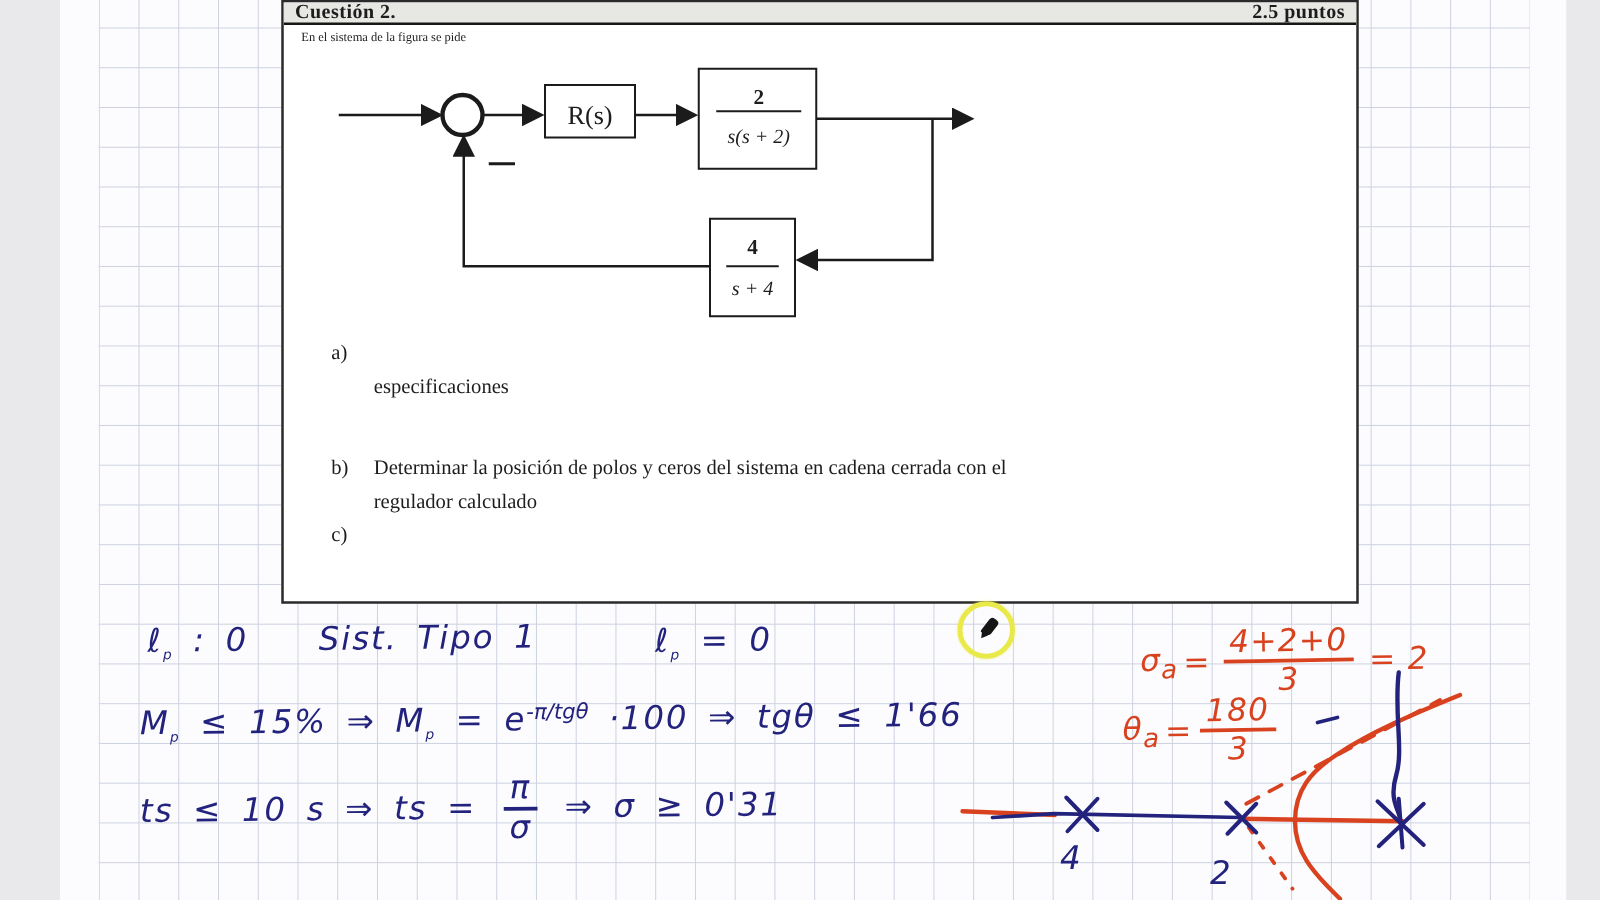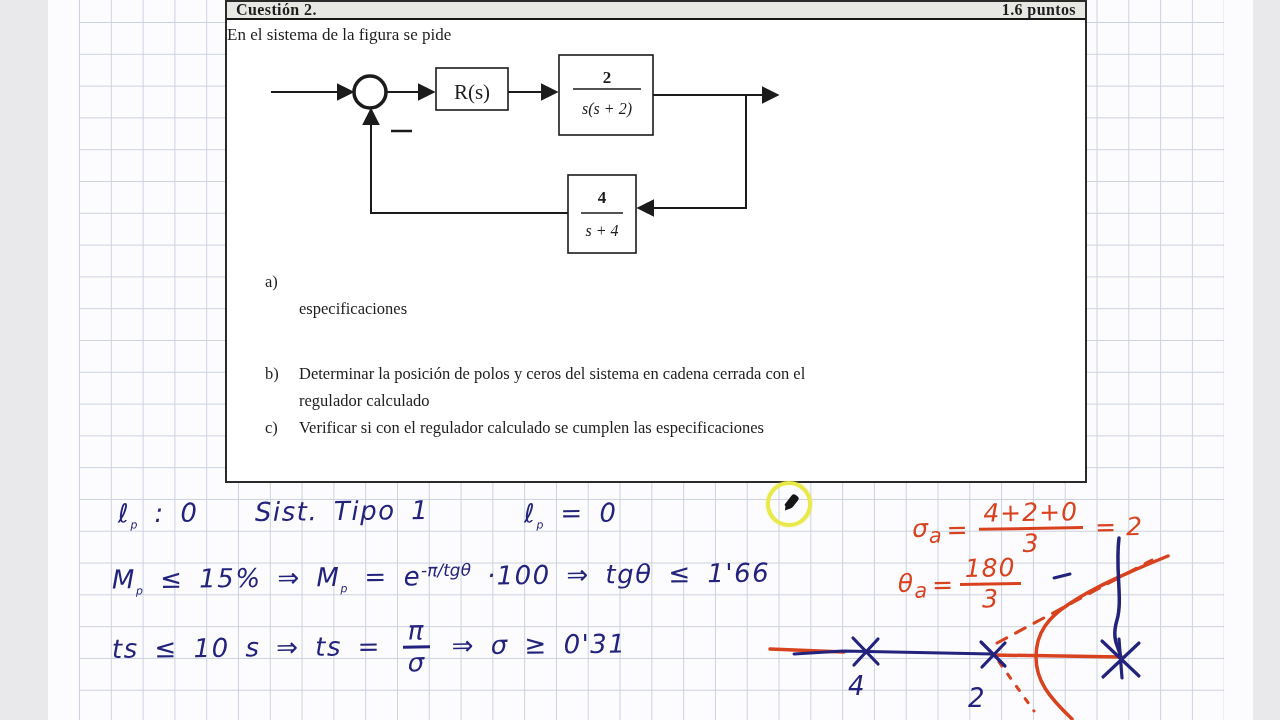--- a/index.html
+++ b/index.html
@@ -18,21 +18,21 @@
     background-image:
       linear-gradient(to right, var(--grid) 1px, transparent 1px),
       linear-gradient(to bottom, var(--grid) 1px, transparent 1px);
     background-size:31.8px 31.8px;background-position:0 22px;}
   
   .doc{position:absolute;left:225px;top:0;width:862px;height:483px;background:#ffffff;
     border:2px solid #2a2a2a;color:var(--doc-text);}
   .doc-header{position:absolute;left:0;top:0;width:100%;height:18px;background:#e7e7e4;
     border-bottom:2px solid #171717;display:flex;justify-content:space-between;
     align-items:center;padding:0 9px;font-weight:bold;font-size:16px;letter-spacing:.4px;}
-  .doc-intro{position:absolute;left:0;top:23px;font-size:17px;}
+  .doc-intro{position:absolute;left:14px;top:23px;font-size:10px;}
   .doc-item{position:absolute;left:38px;display:flex;font-size:16.5px;line-height:27px;}
   .doc-item .lbl{width:34px;flex:none;}
   .specs{position:absolute;left:72px;top:320px;font-style:italic;font-size:17px;}
   .specs .grp{margin-right:30px;}
   .specs sub,.hand sub{font-size:11px;}
   .diagram-svg{position:absolute;left:0;top:0;}
   
   .hand{position:absolute;color:var(--ink-blue);font-family:"DejaVu Sans",sans-serif;
     font-style:italic;font-size:26px;white-space:nowrap;letter-spacing:1.5px;
     word-spacing:6px;transform:rotate(-0.6deg);}
@@ -55,21 +55,21 @@
 </head>
 <body>
 
 <div class="stage">
   <div class="paper"></div>
   <div class="gridlayer"></div>
 
   <div class="doc">
     <div class="doc-header">
       <span>Cuestión 2.</span>
-      <span>1.6 puntos</span>
+      <span>2.5 puntos</span>
     </div>
     <div class="doc-intro">En el sistema de la figura se pide</div>
 
     <svg class="diagram-svg" width="862" height="481" viewBox="0 0 862 481">
       <defs>
         <marker id="ah" viewBox="0 0 10 10" refX="8" refY="5" markerWidth="9" markerHeight="9" orient="auto-start-reverse">
           <path d="M0,0 L10,5 L0,10 z" fill="#1b1b1b"></path>
         </marker>
       </defs>
       <g stroke="#1b1b1b" stroke-width="2" fill="none">
@@ -106,21 +106,21 @@
     <div class="doc-item" style="top:358px">
       <span class="lbl">b)</span>
       <span>
         <span>Determinar la posición de polos y ceros del sistema en cadena cerrada con el</span><br>
         <span>regulador calculado</span>
       </span>
     </div>
     <div class="doc-item" style="top:412px">
       <span class="lbl">c)</span>
       <span>
-        <span>Verificar si con el regulador calculado se cumplen las especificaciones</span><br>
+        <br>
       </span>
     </div>
   </div>
 
   <div class="hand" style="left:118px;top:498px">
     <span>ℓ</span><sub>p</sub><span> : 0</span>
   </div>
   <div class="hand" style="left:255px;top:496px">Sist. Tipo 1</div>
   <div class="hand" style="left:524px;top:498px">
     <span>ℓ</span><sub>p</sub><span> = 0</span>

